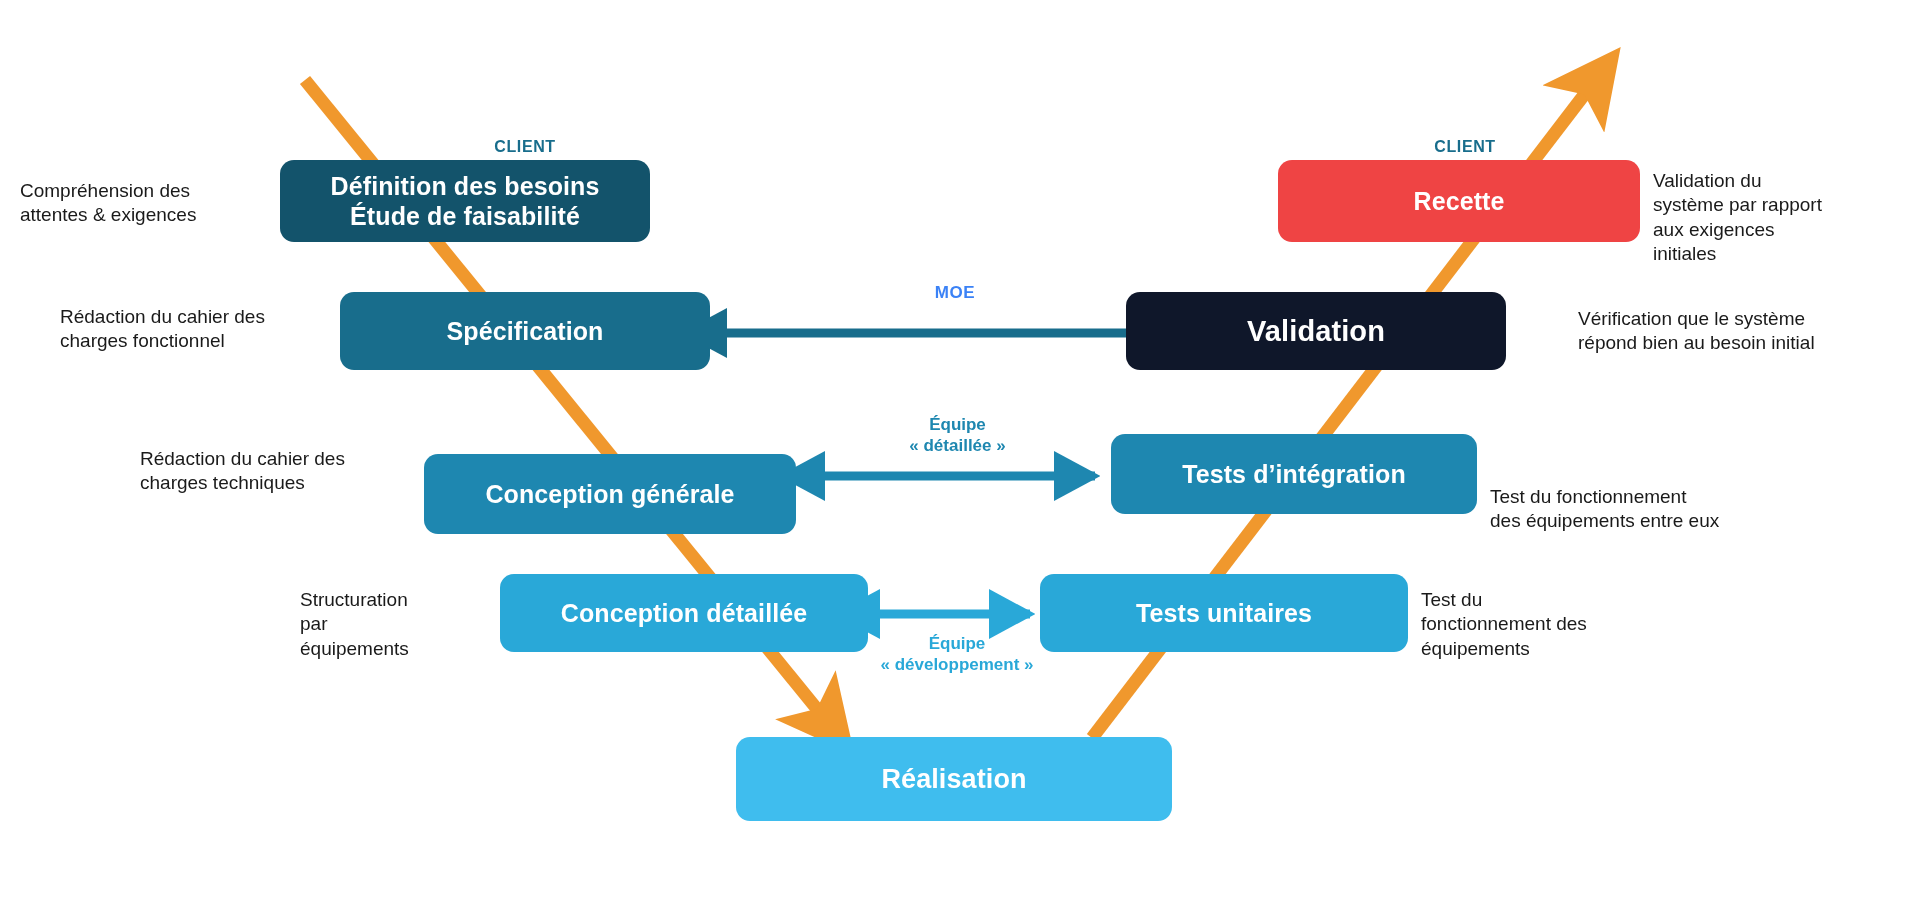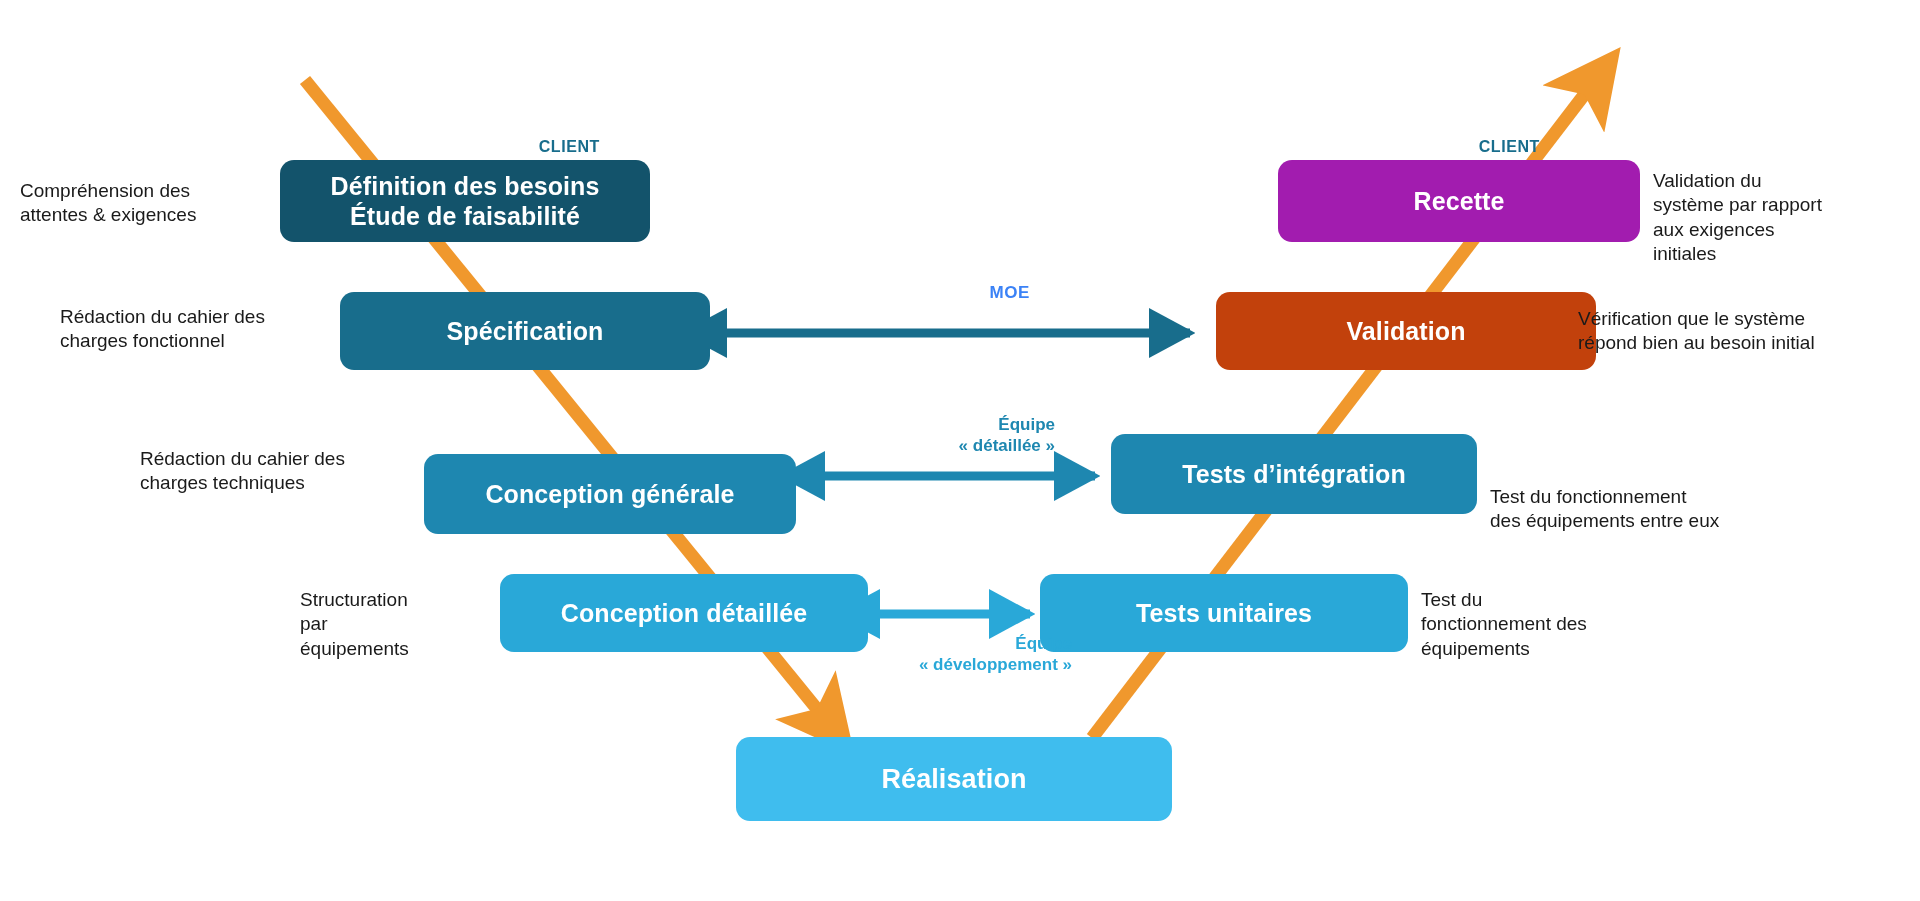--- a/index.html
+++ b/index.html
@@ -50,21 +50,21 @@
     font-size: 19px;
     line-height: 1.28;
     z-index: 6;
   }
   .annot.left  { text-align: left; }
   .annot.right { text-align: left; }
 
   
   .cap {
     position: absolute;
-    text-align: right;
+    text-align: center;
     font-weight: bold;
     line-height: 1.22;
     z-index: 7;
     white-space: nowrap;
   }
   .cap-client { font-size: 16px; letter-spacing: 0.6px; }
   .cap-moe    { font-size: 17px; letter-spacing: 0.6px; }
   .cap-team   { font-size: 17px; }
 </style>
 </head>
@@ -120,25 +120,25 @@
   </div>
 
   <div class="stage-box" style="left: 424px; top: 434px; width: 372px; height: 80px; font-size: 25px; background-color: rgb(30, 135, 176); margin-top: 20px;">
     <span class="boxline">Conception générale</span>
   </div>
 
   <div class="stage-box" style="left: 500px; top: 574px; width: 368px; height: 78px; font-size: 25px; background-color: rgb(41, 168, 216); align-items: center;">
     <span class="boxline">Conception détaillée</span>
   </div>
 
-  <div class="stage-box" style="left: 1278px; top: 160px; width: 362px; height: 82px; font-size: 25px; background-color: #a21caf;">
+  <div class="stage-box" style="left: 1278px; top: 160px; width: 362px; height: 82px; font-size: 25px; background-color: #ef4444;">
     <span class="boxline">Recette</span>
   </div>
 
-  <div class="stage-box" style="left: 1216px; top: 292px; width: 380px; height: 78px; font-size: 25px; background-color: #c2410c;">
+  <div class="stage-box" style="left: 1126px; top: 292px; width: 380px; height: 78px; font-size: 29px; background-color: #0f172a;">
     <span class="boxline">Validation</span>
   </div>
 
   <div class="stage-box" style="left: 1111px; top: 434px; width: 366px; height: 80px; font-size: 25px; background-color: rgb(30, 135, 176);">
     <span class="boxline">Tests d’intégration</span>
   </div>
 
   <div class="stage-box" style="left: 1040px; top: 574px; width: 368px; height: 78px; font-size: 25px; background-color: rgb(41, 168, 216);">
     <span class="boxline">Tests unitaires</span>
   </div>

